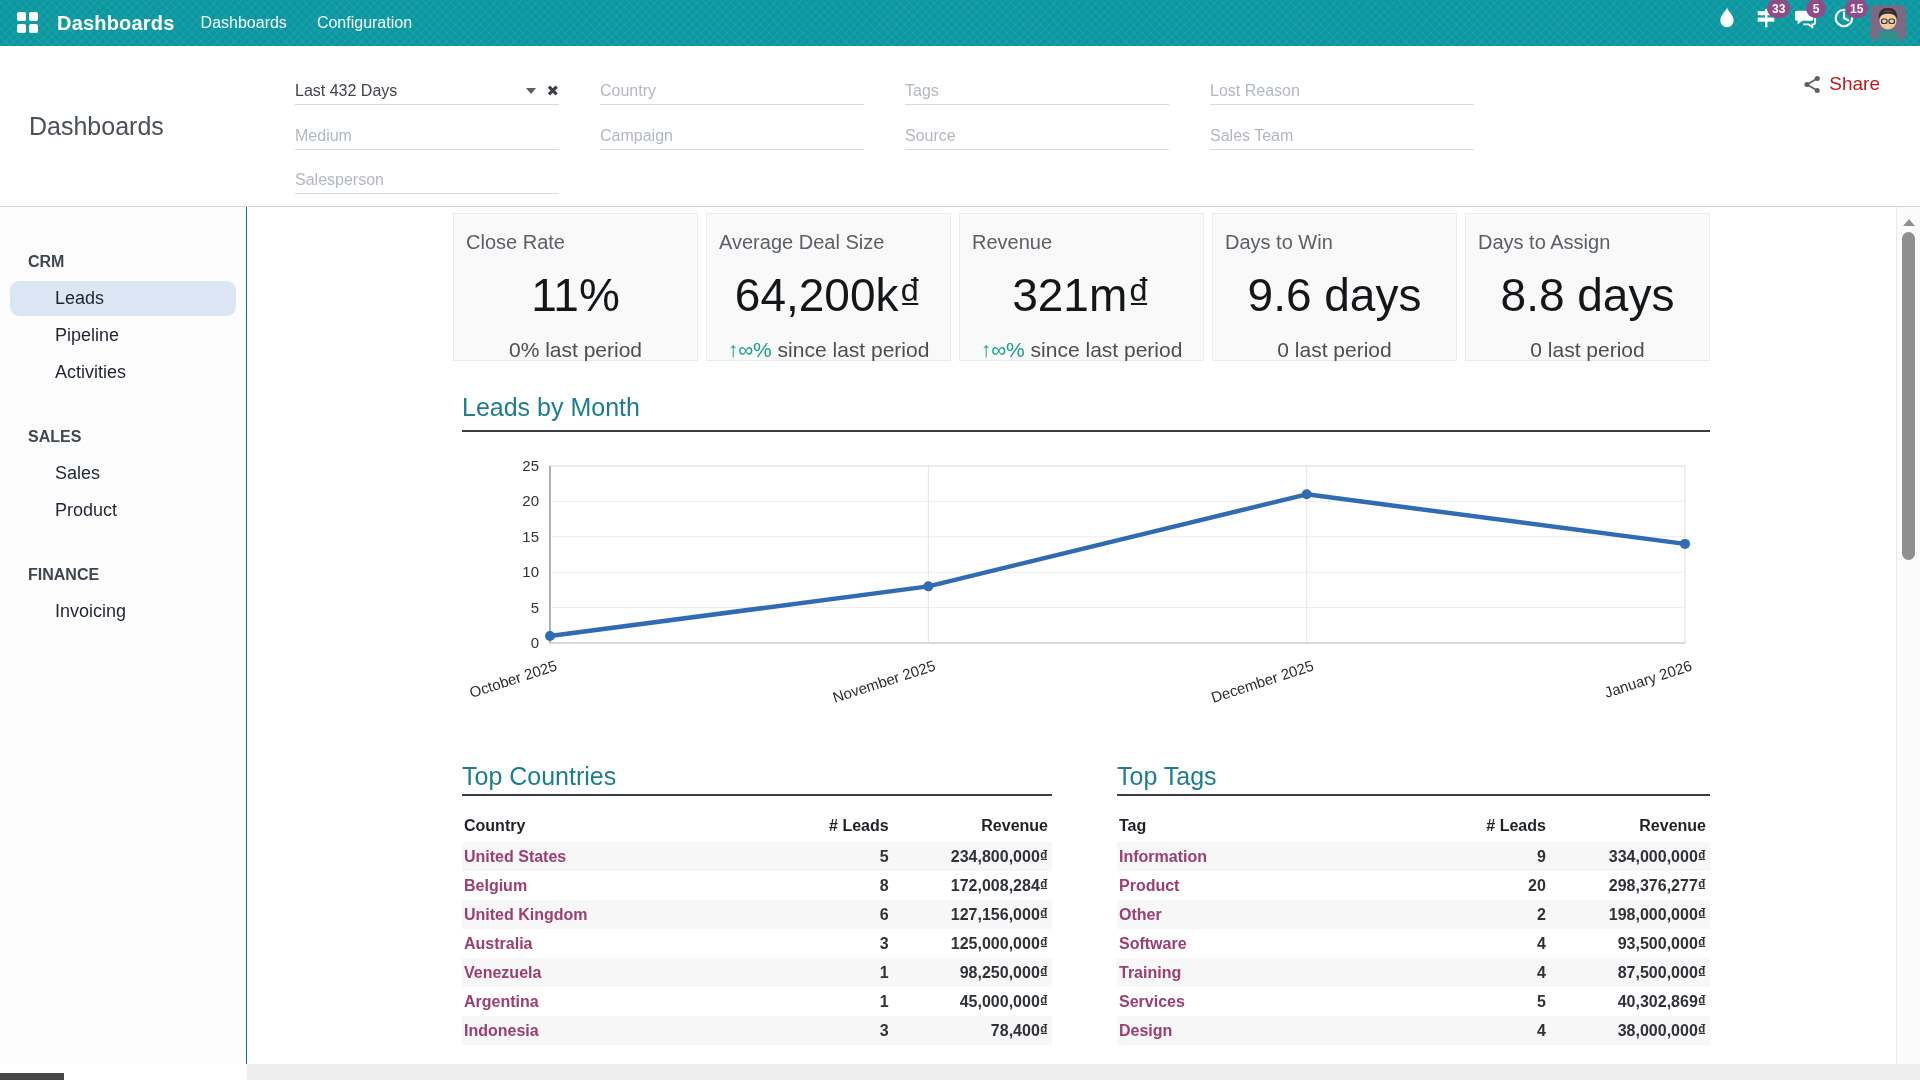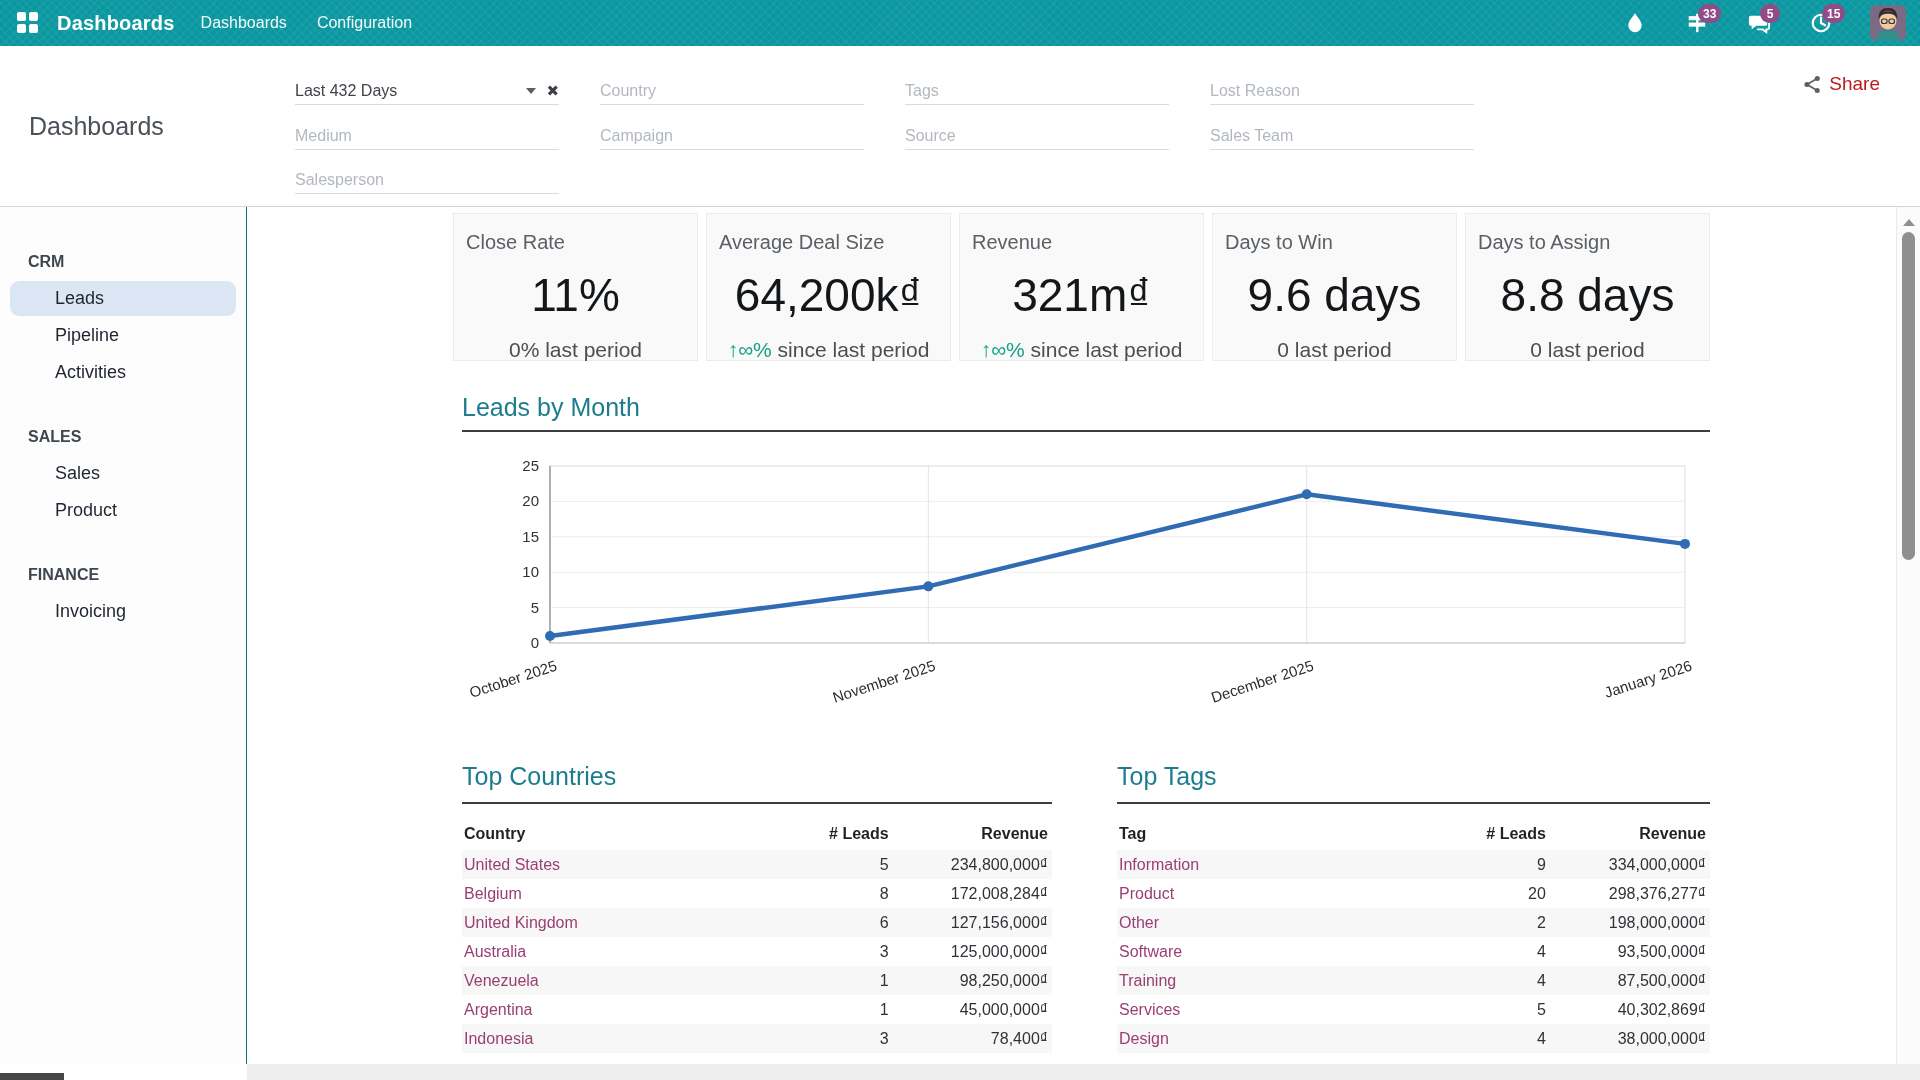--- a/index.html
+++ b/index.html
@@ -12,21 +12,21 @@
     background:var(--accent,#0a97a0);
     background-image:repeating-linear-gradient(45deg,rgba(255,255,255,.04) 0 2px,transparent 2px 6px),
                      repeating-linear-gradient(-45deg,rgba(255,255,255,.04) 0 2px,transparent 2px 6px);
     display:flex; align-items:center; color:#fff; }
   .apps-grid { width:22px; height:22px; margin-left:17px; display:grid;
     grid-template-columns:9px 9px; grid-template-rows:9px 9px; gap:3px; cursor:pointer; }
   .apps-grid span { background:#fff; border-radius:2px; }
   .nav-app-title { font-size:20px; font-weight:bold; margin-left:18px; letter-spacing:.2px; }
   .nav-menu { display:flex; margin-left:26px; gap:30px; font-size:16px; }
   .nav-menu div { cursor:pointer; opacity:.95; }
-  .nav-right { margin-left:auto; display:flex; align-items:center; gap:36px; padding-right:14px; }
+  .nav-right { margin-left:auto; display:flex; gap:13px; padding-right:14px; }
   .nav-ico { position:relative; width:26px; height:26px; display:flex; align-items:center; justify-content:center; cursor:pointer; }
   .nav-badge { position:absolute; top:-6px; left:14px; min-width:20px; height:19px; padding:0 5px;
     background:var(--badge,#914b87); color:#fff; border-radius:10px; font-size:12px; font-weight:bold;
     display:flex; align-items:center; justify-content:center; }
   .avatar { width:36px; height:36px; border-radius:7px; overflow:hidden; cursor:pointer; background:#8a7287; }
 
   
   .header { position:absolute; left:0; top:46px; width:1920px; height:161px; background:#fff;
     border-bottom:1px solid #d4d4d4; }
   .page-title { position:absolute; left:29px; top:66px; font-size:25px; color:#495057; }
@@ -60,28 +60,28 @@
   .kpi-value { font-size:46px; color:#14171a; text-align:center; margin-top:14px; white-space:nowrap; }
   .kpi-sub { font-size:21px; color:#4a4f54; text-align:center; margin-top:16px; white-space:nowrap; }
   .kpi-delta { color:var(--delta,#16a085); }
 
   .section-head { position:absolute; left:215px; width:1248px; border-bottom:2px solid #3a3e44; padding-bottom:8px; }
   .section-head h2, .tbl-block h3 { font-size:25px; font-weight:500; color:var(--heading,#1d7d8e); }
   .chart-head { top:186px; }
 
   .tbl-row-wrap { position:absolute; top:555px; left:0; width:1649px; }
   .tbl-block { position:absolute; top:0; }
-  .tbl-block h3 { padding-bottom:11px; border-bottom:2px solid #3a3e44; }
+  .tbl-block h3 { padding-bottom:3px; border-bottom:2px solid #3a3e44; }
   .tbl-countries { left:215px; width:590px; }
   .tbl-tags { left:870px; width:593px; }
   table { width:100%; border-collapse:collapse; margin-top:16px; }
   th { font-size:16px; color:#1f2327; padding:5px 4px 7px 2px; }
   th:first-child { text-align:left; }
   th:not(:first-child), td.c-num { text-align:right; }
-  td { font-size:16px; padding:5px 4px 5px 2px; height:29px; }
+  td { font-size:16px; padding:5px 4px 5px 2px; height:29px;font-weight:bold; }
   tbody tr:nth-child(odd) { background:#f7f7f7; }
   td.c-link { color:var(--link,#9a3e73); cursor:pointer; }
   td.c-num { color:#2f3338; }
   col.c1 { width:55%; } col.c2 { width:18%; } col.c3 { width:27%; }
 
   
   .vscroll { position:absolute; left:1896px; top:207px; width:24px; height:857px; background:#fbfbfb;
     border-left:1px solid #eaeaea; }
   .vscroll .arrow-up { position:absolute; left:6px; top:12px; width:0; height:0;
     border-left:6px solid transparent; border-right:6px solid transparent; border-bottom:7px solid #8f8f8f; }

